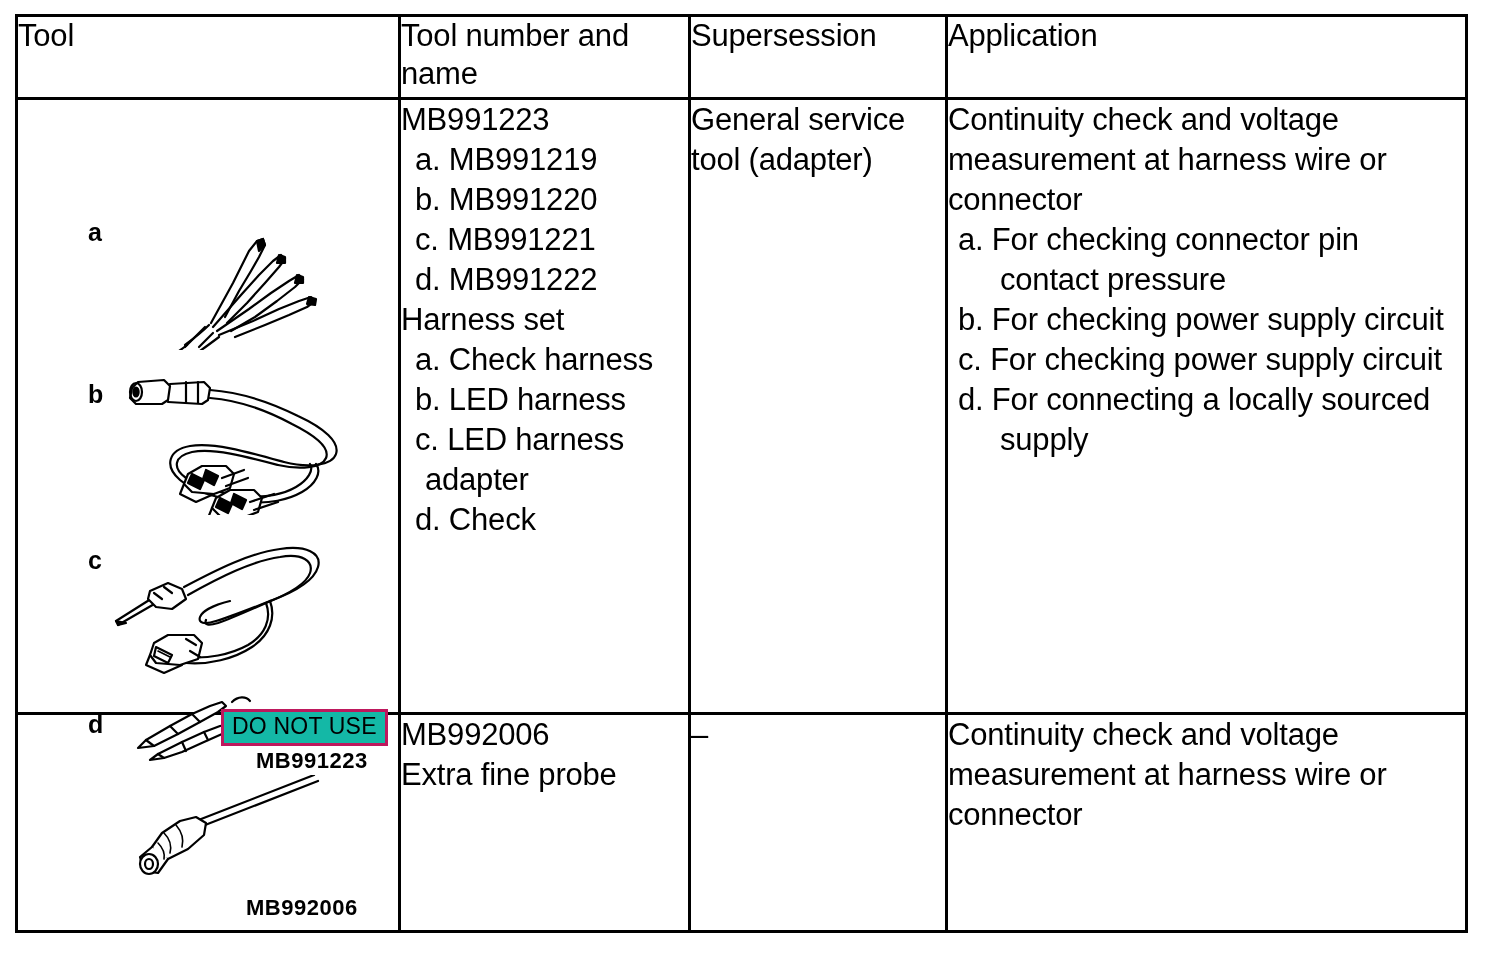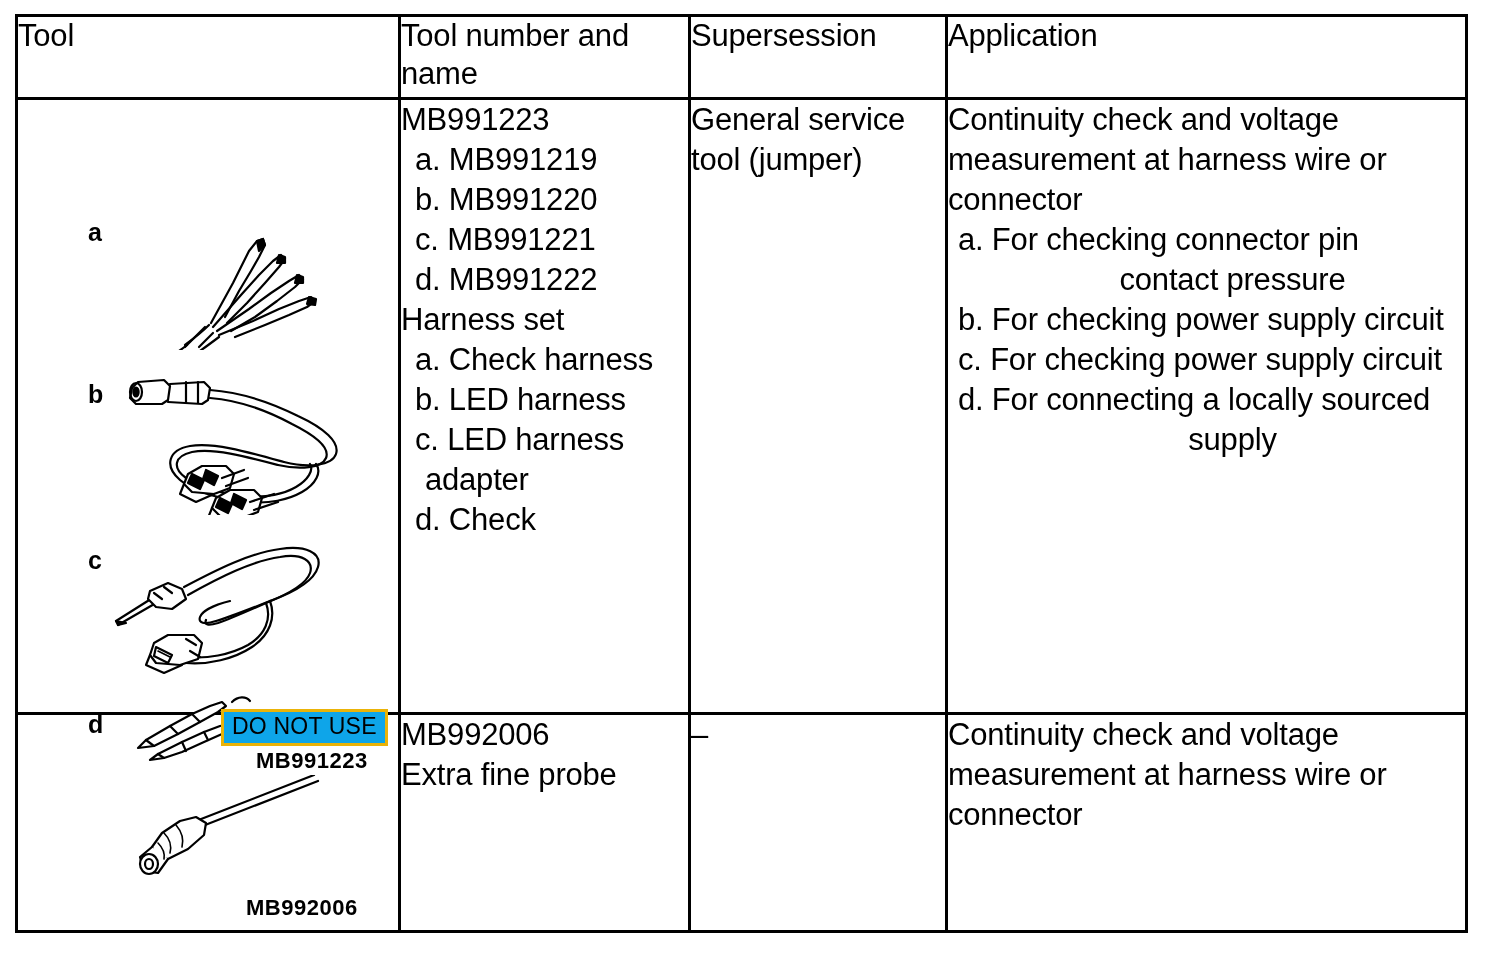--- a/index.html
+++ b/index.html
@@ -65,21 +65,20 @@
   .sub-indent {
     padding-left: 24px;
   }
   .app-item {
     padding-left: 10px;
     text-indent: -0px;
   }
   .app-item .hang {
     display: block;
     padding-left: 42px;
-    text-align: center;
   }
 
   
   .tool-cell-1 { height: 612px; position: relative; }
   .tool-cell-2 { height: 215px; position: relative; }
 
   .fig {
     position: absolute;
   }
   .fig-label {
@@ -90,22 +89,22 @@
   }
   .caption {
     position: absolute;
     font-size: 22px;
     font-weight: bold;
     letter-spacing: 0.5px;
     line-height: 22px;
   }
   .donotuse-box {
     position: absolute;
-    border: 3px solid #eab308;
-    background: #0ea5e9;
+    border: 3px solid #be185d;
+    background: #14b8a6;
     font-size: 23px;
     line-height: 23px;
     padding: 3px 8px 5px 8px;
     white-space: nowrap;
     letter-spacing: 0.2px;
   }
   .dash {
     font-size: 31px;
     line-height: 40px;
   }
@@ -268,21 +267,21 @@
           <div class="body-text lettered">d. MB991222</div>
           <div class="body-text">Harness set</div>
           <div class="body-text lettered">a. Check harness</div>
           <div class="body-text lettered">b. LED harness</div>
           <div class="body-text lettered">c. LED harness</div>
           <div class="body-text sub-indent">adapter</div>
           <div class="body-text lettered">d. Check</div>
         </td>
 
         <td class="cell-pad">
-          <div class="body-text">General service tool (jumper)</div>
+          <div class="body-text">General service tool (adapter)</div>
         </td>
 
         <td class="cell-pad">
           <div class="body-text">Continuity check and voltage measurement at harness wire or connector</div>
           <div class="body-text app-item">
             <span>a. For checking connector pin</span>
             <span class="hang">contact pressure</span>
           </div>
           <div class="body-text app-item">
             <span>b. For checking power supply circuit</span>

